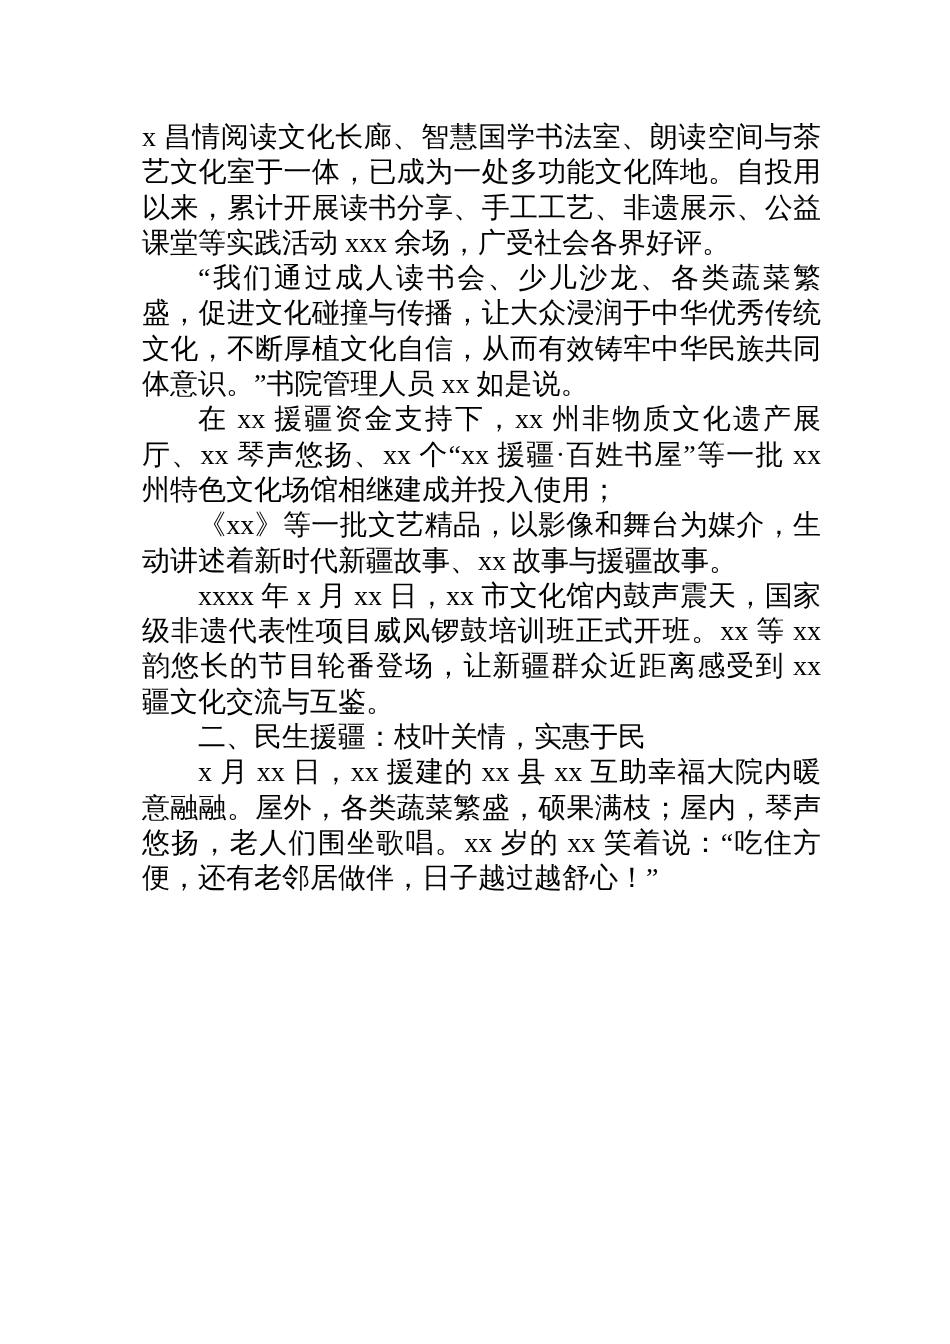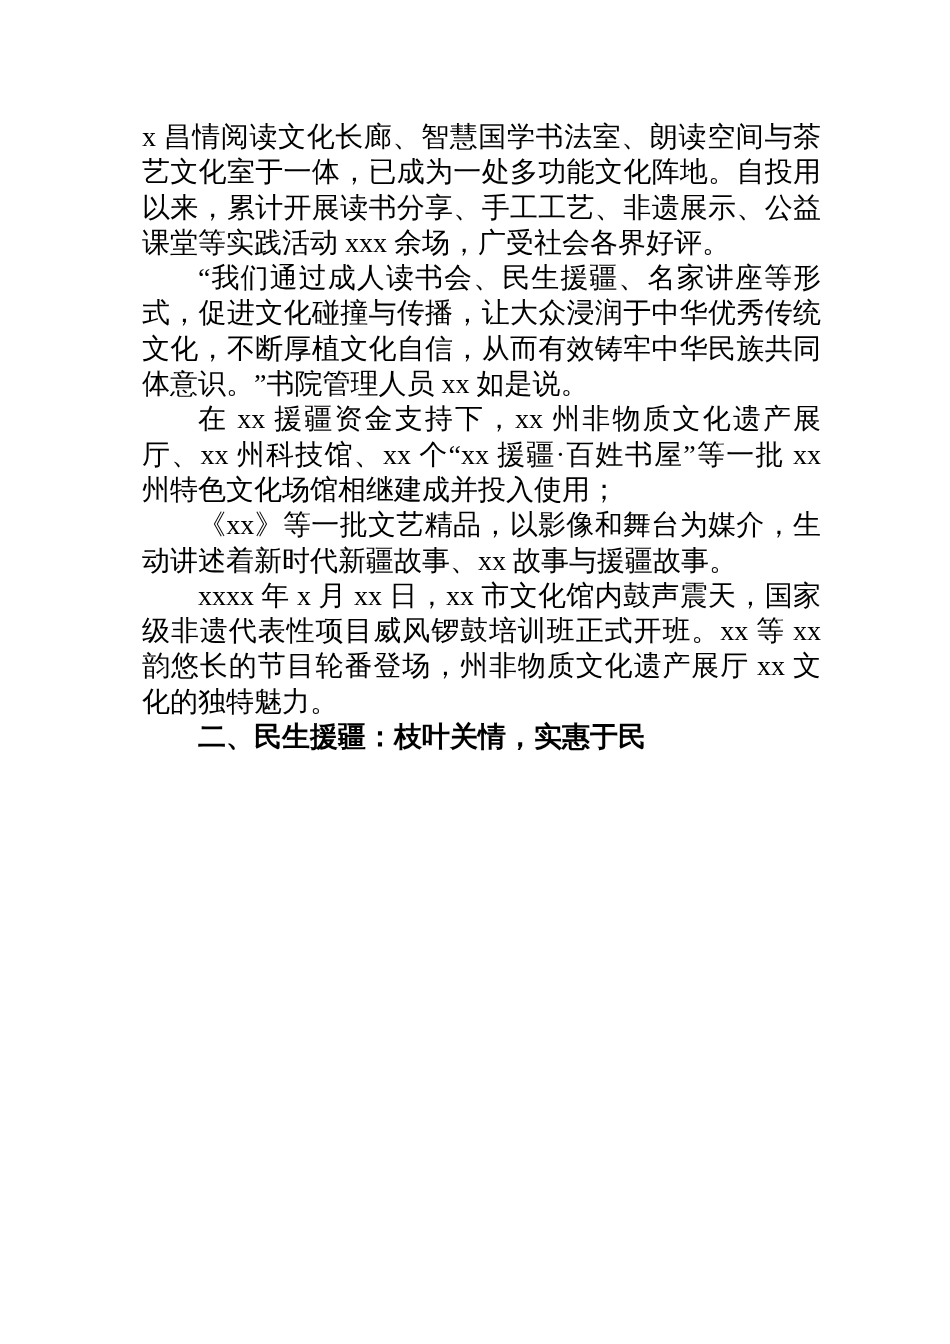--- a/index.html
+++ b/index.html
@@ -31,29 +31,30 @@
     color: #000000;
     text-align: justify;
     text-justify: inter-ideograph;
     text-indent: 2em;
     word-break: break-all;
   }
   .doc-body p.continuation {
     text-indent: 0;
   }
   .doc-body p.heading {
-    font-weight: bold;
+    font-weight: normal;
     text-align: left;
   }
 </style>
 </head>
 <body>
 
 <div class="page">
   <div class="doc-body">
     <p class="continuation">x 昌情阅读文化长廊、智慧国学书法室、朗读空间与茶艺文化室于一体，已成为一处多功能文化阵地。自投用以来，累计开展读书分享、手工工艺、非遗展示、公益课堂等实践活动 xxx 余场，广受社会各界好评。</p>
-    <p>“我们通过成人读书会、民生援疆、名家讲座等形式，促进文化碰撞与传播，让大众浸润于中华优秀传统文化，不断厚植文化自信，从而有效铸牢中华民族共同体意识。”书院管理人员 xx 如是说。</p>
-    <p>在 xx 援疆资金支持下，xx 州非物质文化遗产展厅、xx 州科技馆、xx 个“xx 援疆·百姓书屋”等一批 xx 州特色文化场馆相继建成并投入使用；</p>
+    <p>“我们通过成人读书会、少儿沙龙、各类蔬菜繁盛，促进文化碰撞与传播，让大众浸润于中华优秀传统文化，不断厚植文化自信，从而有效铸牢中华民族共同体意识。”书院管理人员 xx 如是说。</p>
+    <p>在 xx 援疆资金支持下，xx 州非物质文化遗产展厅、xx 琴声悠扬、xx 个“xx 援疆·百姓书屋”等一批 xx 州特色文化场馆相继建成并投入使用；</p>
     <p>《xx》等一批文艺精品，以影像和舞台为媒介，生动讲述着新时代新疆故事、xx 故事与援疆故事。</p>
-    <p>xxxx 年 x 月 xx 日，xx 市文化馆内鼓声震天，国家级非遗代表性项目威风锣鼓培训班正式开班。xx 等 xx 韵悠长的节目轮番登场，州非物质文化遗产展厅 xx 文化的独特魅力。</p>
+    <p>xxxx 年 x 月 xx 日，xx 市文化馆内鼓声震天，国家级非遗代表性项目威风锣鼓培训班正式开班。xx 等 xx 韵悠长的节目轮番登场，让新疆群众近距离感受到 xx 疆文化交流与互鉴。</p>
     <p class="heading">二、民生援疆：枝叶关情，实惠于民</p>
+    <p>x 月 xx 日，xx 援建的 xx 县 xx 互助幸福大院内暖意融融。屋外，各类蔬菜繁盛，硕果满枝；屋内，琴声悠扬，老人们围坐歌唱。xx 岁的 xx 笑着说：“吃住方便，还有老邻居做伴，日子越过越舒心！”</p>
   </div>
 </div>
 
 </body></html>

